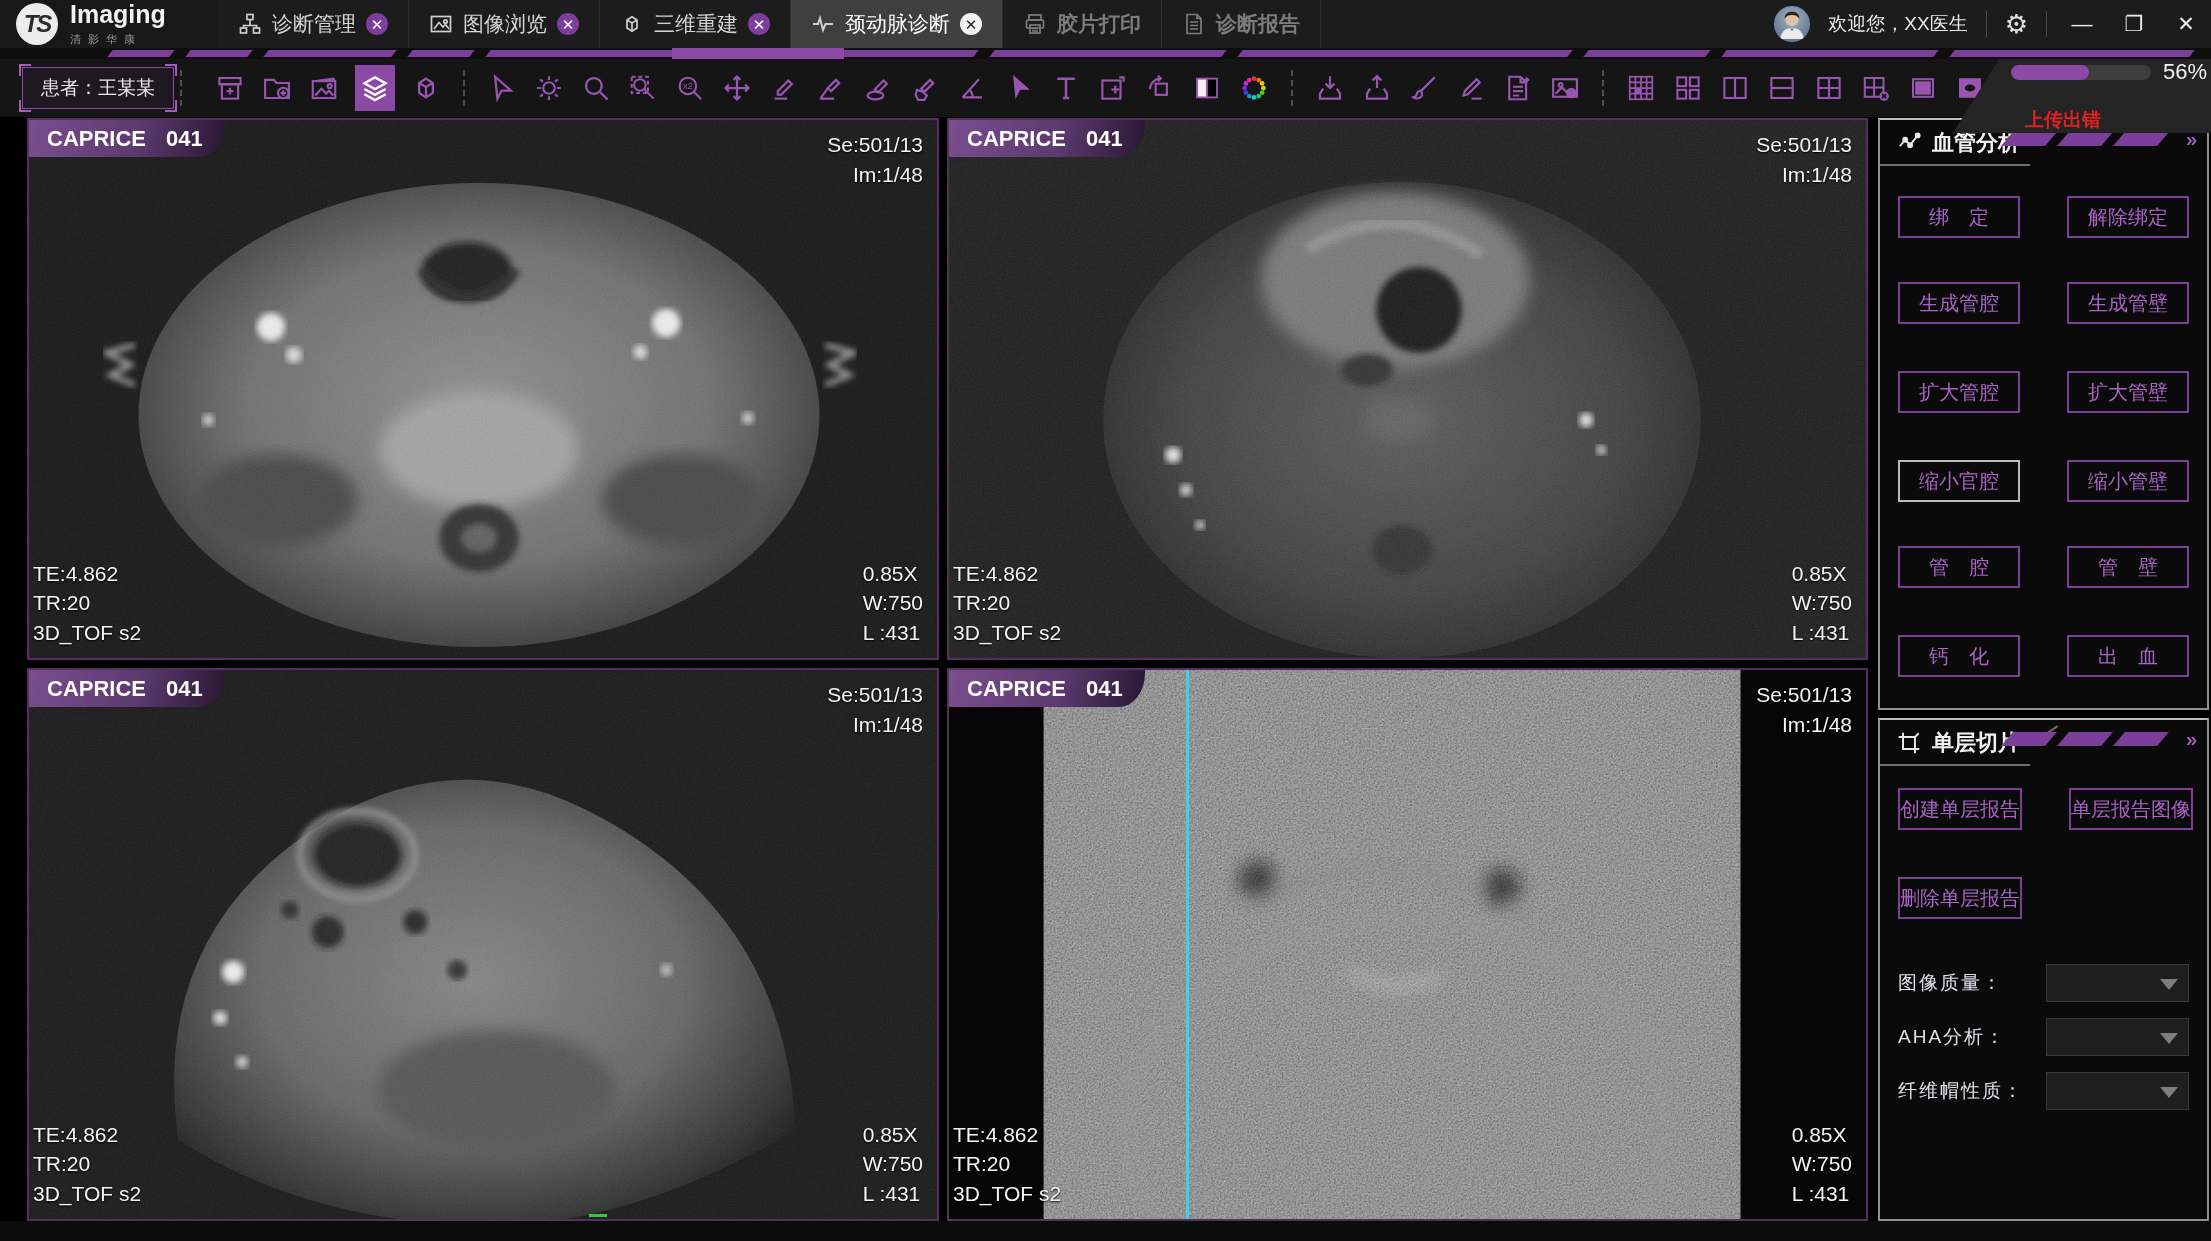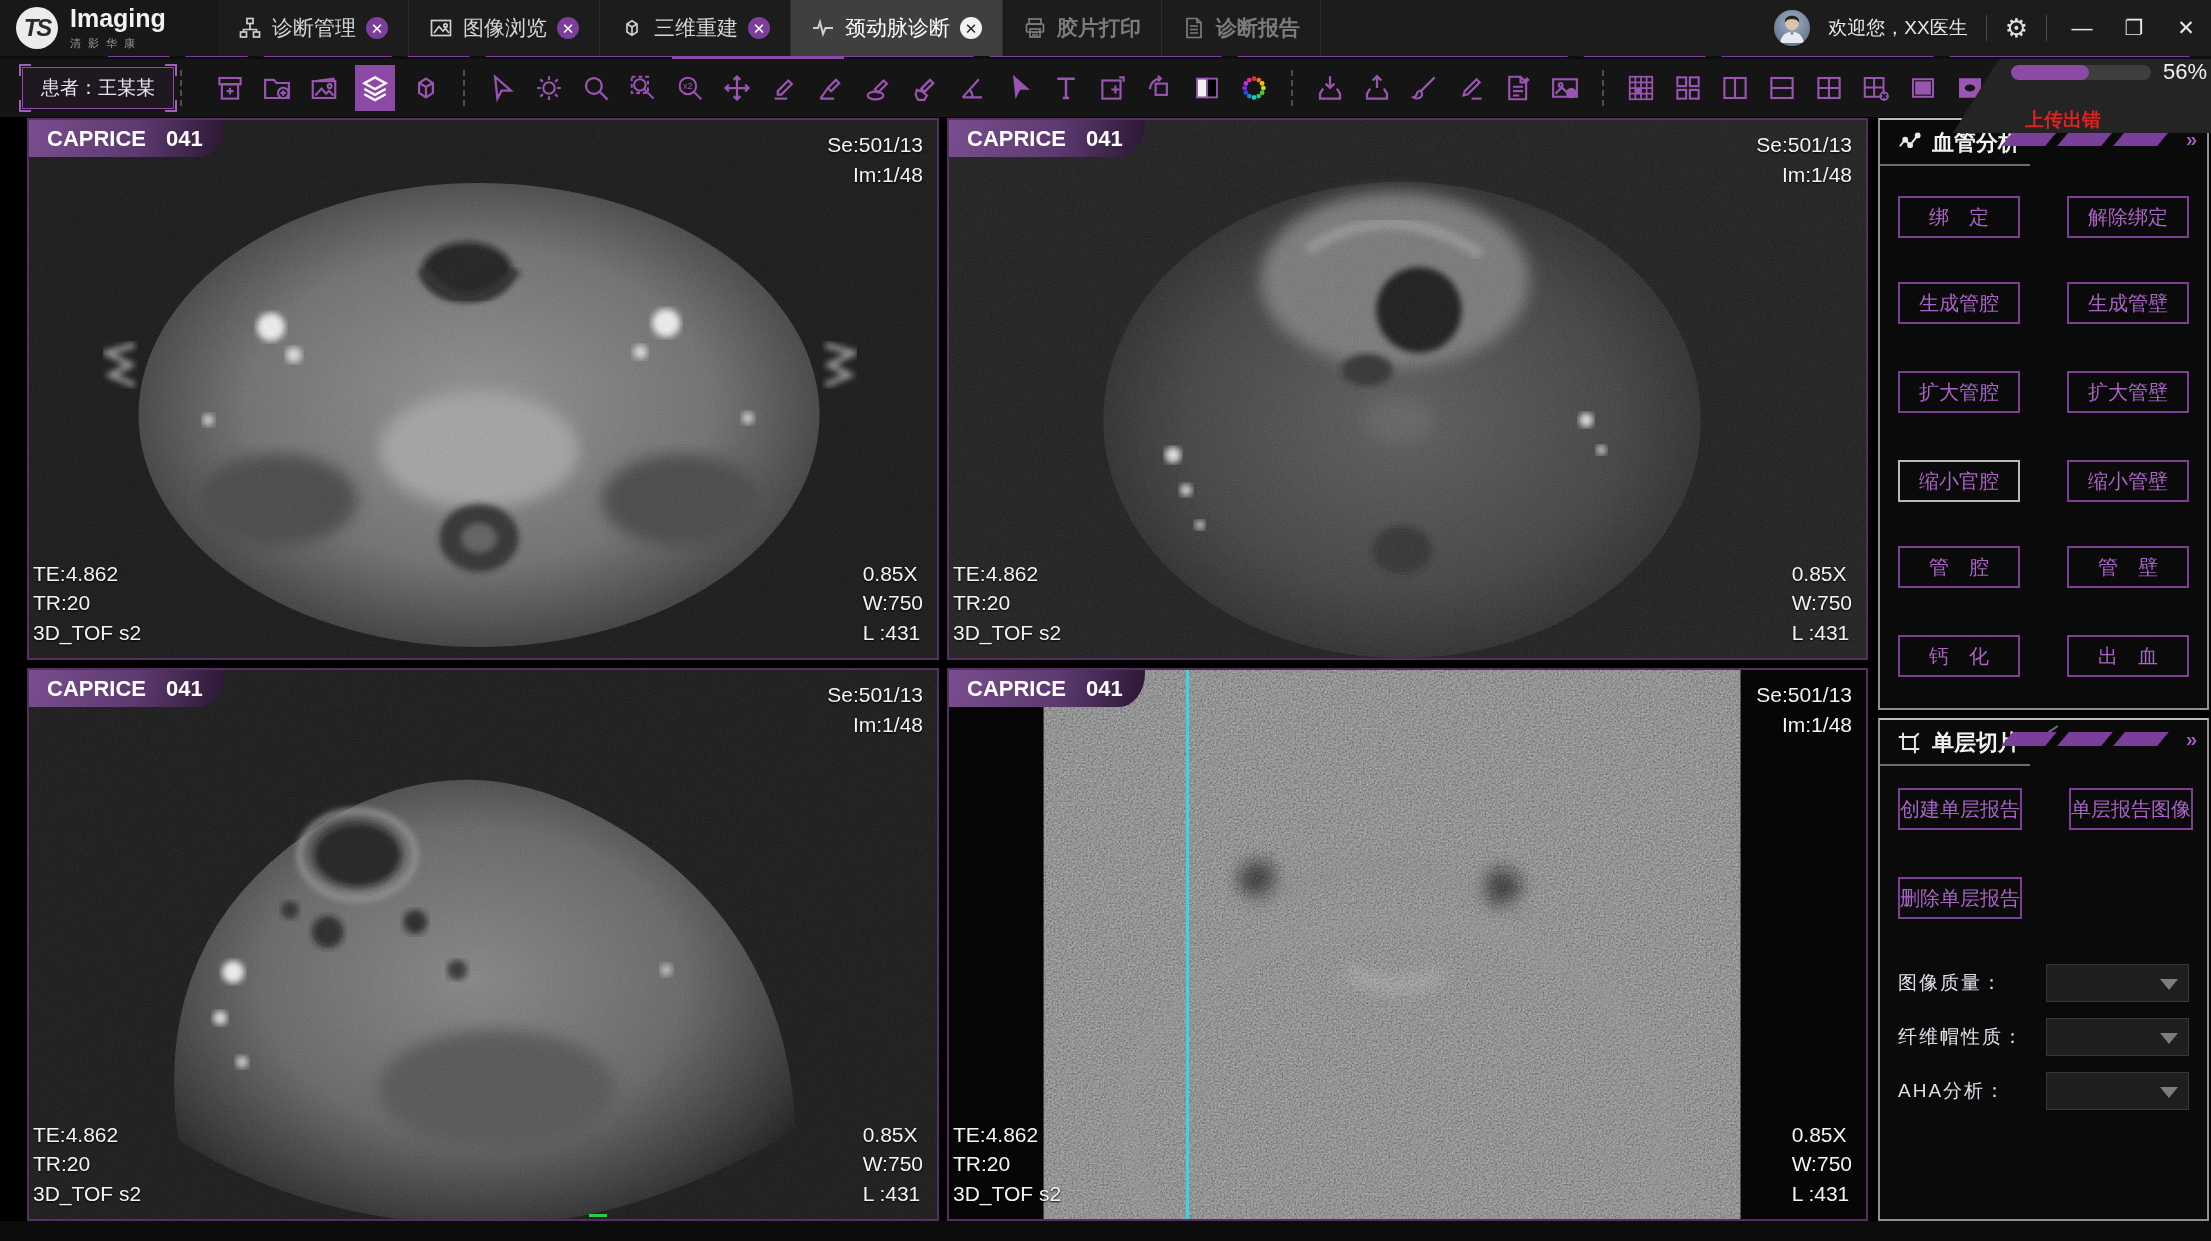--- a/index.html
+++ b/index.html
@@ -1,20 +1,20 @@
 <!DOCTYPE html>
 <html><head>
 <meta charset="utf-8">
 <style>
   * { margin:0; padding:0; box-sizing:border-box; }
   html,body { background:#000; }
   body { font-family:"Liberation Sans", sans-serif; width:2211px; height:1241px; position:relative; overflow:hidden; color:#ddd; }
 
   
-  #titlebar { position:absolute; left:0; top:0; width:2211px; height:56px; background:#1c1c1c; display:flex; align-items:stretch; z-index:30; }
+  #titlebar { position:absolute; left:0; top:0; width:2211px; height:48px; background:#1c1c1c; display:flex; align-items:stretch; z-index:30; }
   #logo { width:218px; display:flex; align-items:center; gap:12px; padding-left:16px; background:#181818; }
   #logo .mark { width:42px; height:42px; border-radius:50%; background:#ececec; color:#2b2b2b; font-weight:bold; font-size:24px; display:flex; align-items:center; justify-content:center; font-style:italic; letter-spacing:-2px; }
   #logo .lname { color:#f2f2f2; font-size:25px; font-weight:bold; line-height:1; }
   #logo .lsub { color:#9a9a9a; font-size:11px; letter-spacing:7px; margin-top:5px; }
   #tabs { display:flex; align-items:stretch; }
   .tab { display:flex; align-items:center; gap:10px; padding:11px 20px; border-right:1px solid #2e2e2e; color:#d5d5d5; font-size:21px; cursor:pointer; }
   .tab .ticon { width:24px; height:24px; color:#cfcfcf; }
   .tab.active { background:#3f3f3f; color:#fff; }
   .tab.disabled { color:#7c7c7c;font-weight:bold; }
   .tab.disabled .ticon { color:#7c7c7c; }
@@ -883,23 +883,23 @@
       <div class="pbtn">创建单层报告</div>
       <div class="pbtn">单层报告图像</div>
       <div class="pbtn">删除单层报告</div>
     </div>
   <div id="fields" style="margin-top:44px">
       <div class="fieldrow">
         <div class="flabel">图像质量：</div>
         <div class="fselect"><span></span><i class="arr"></i></div>
       </div>
       <div class="fieldrow">
+        <div class="flabel">AHA分析：</div>
+        <div class="fselect"><span></span><i class="arr"></i></div>
+      </div>
+      <div class="fieldrow">
         <div class="flabel">纤维帽性质：</div>
         <div class="fselect"><span></span><i class="arr"></i></div>
       </div>
-      <div class="fieldrow">
-        <div class="flabel">AHA分析：</div>
-        <div class="fselect"><span></span><i class="arr"></i></div>
-      </div>
     </div>
 </div>
 
 <div id="footer"></div>
 
 </body></html>

